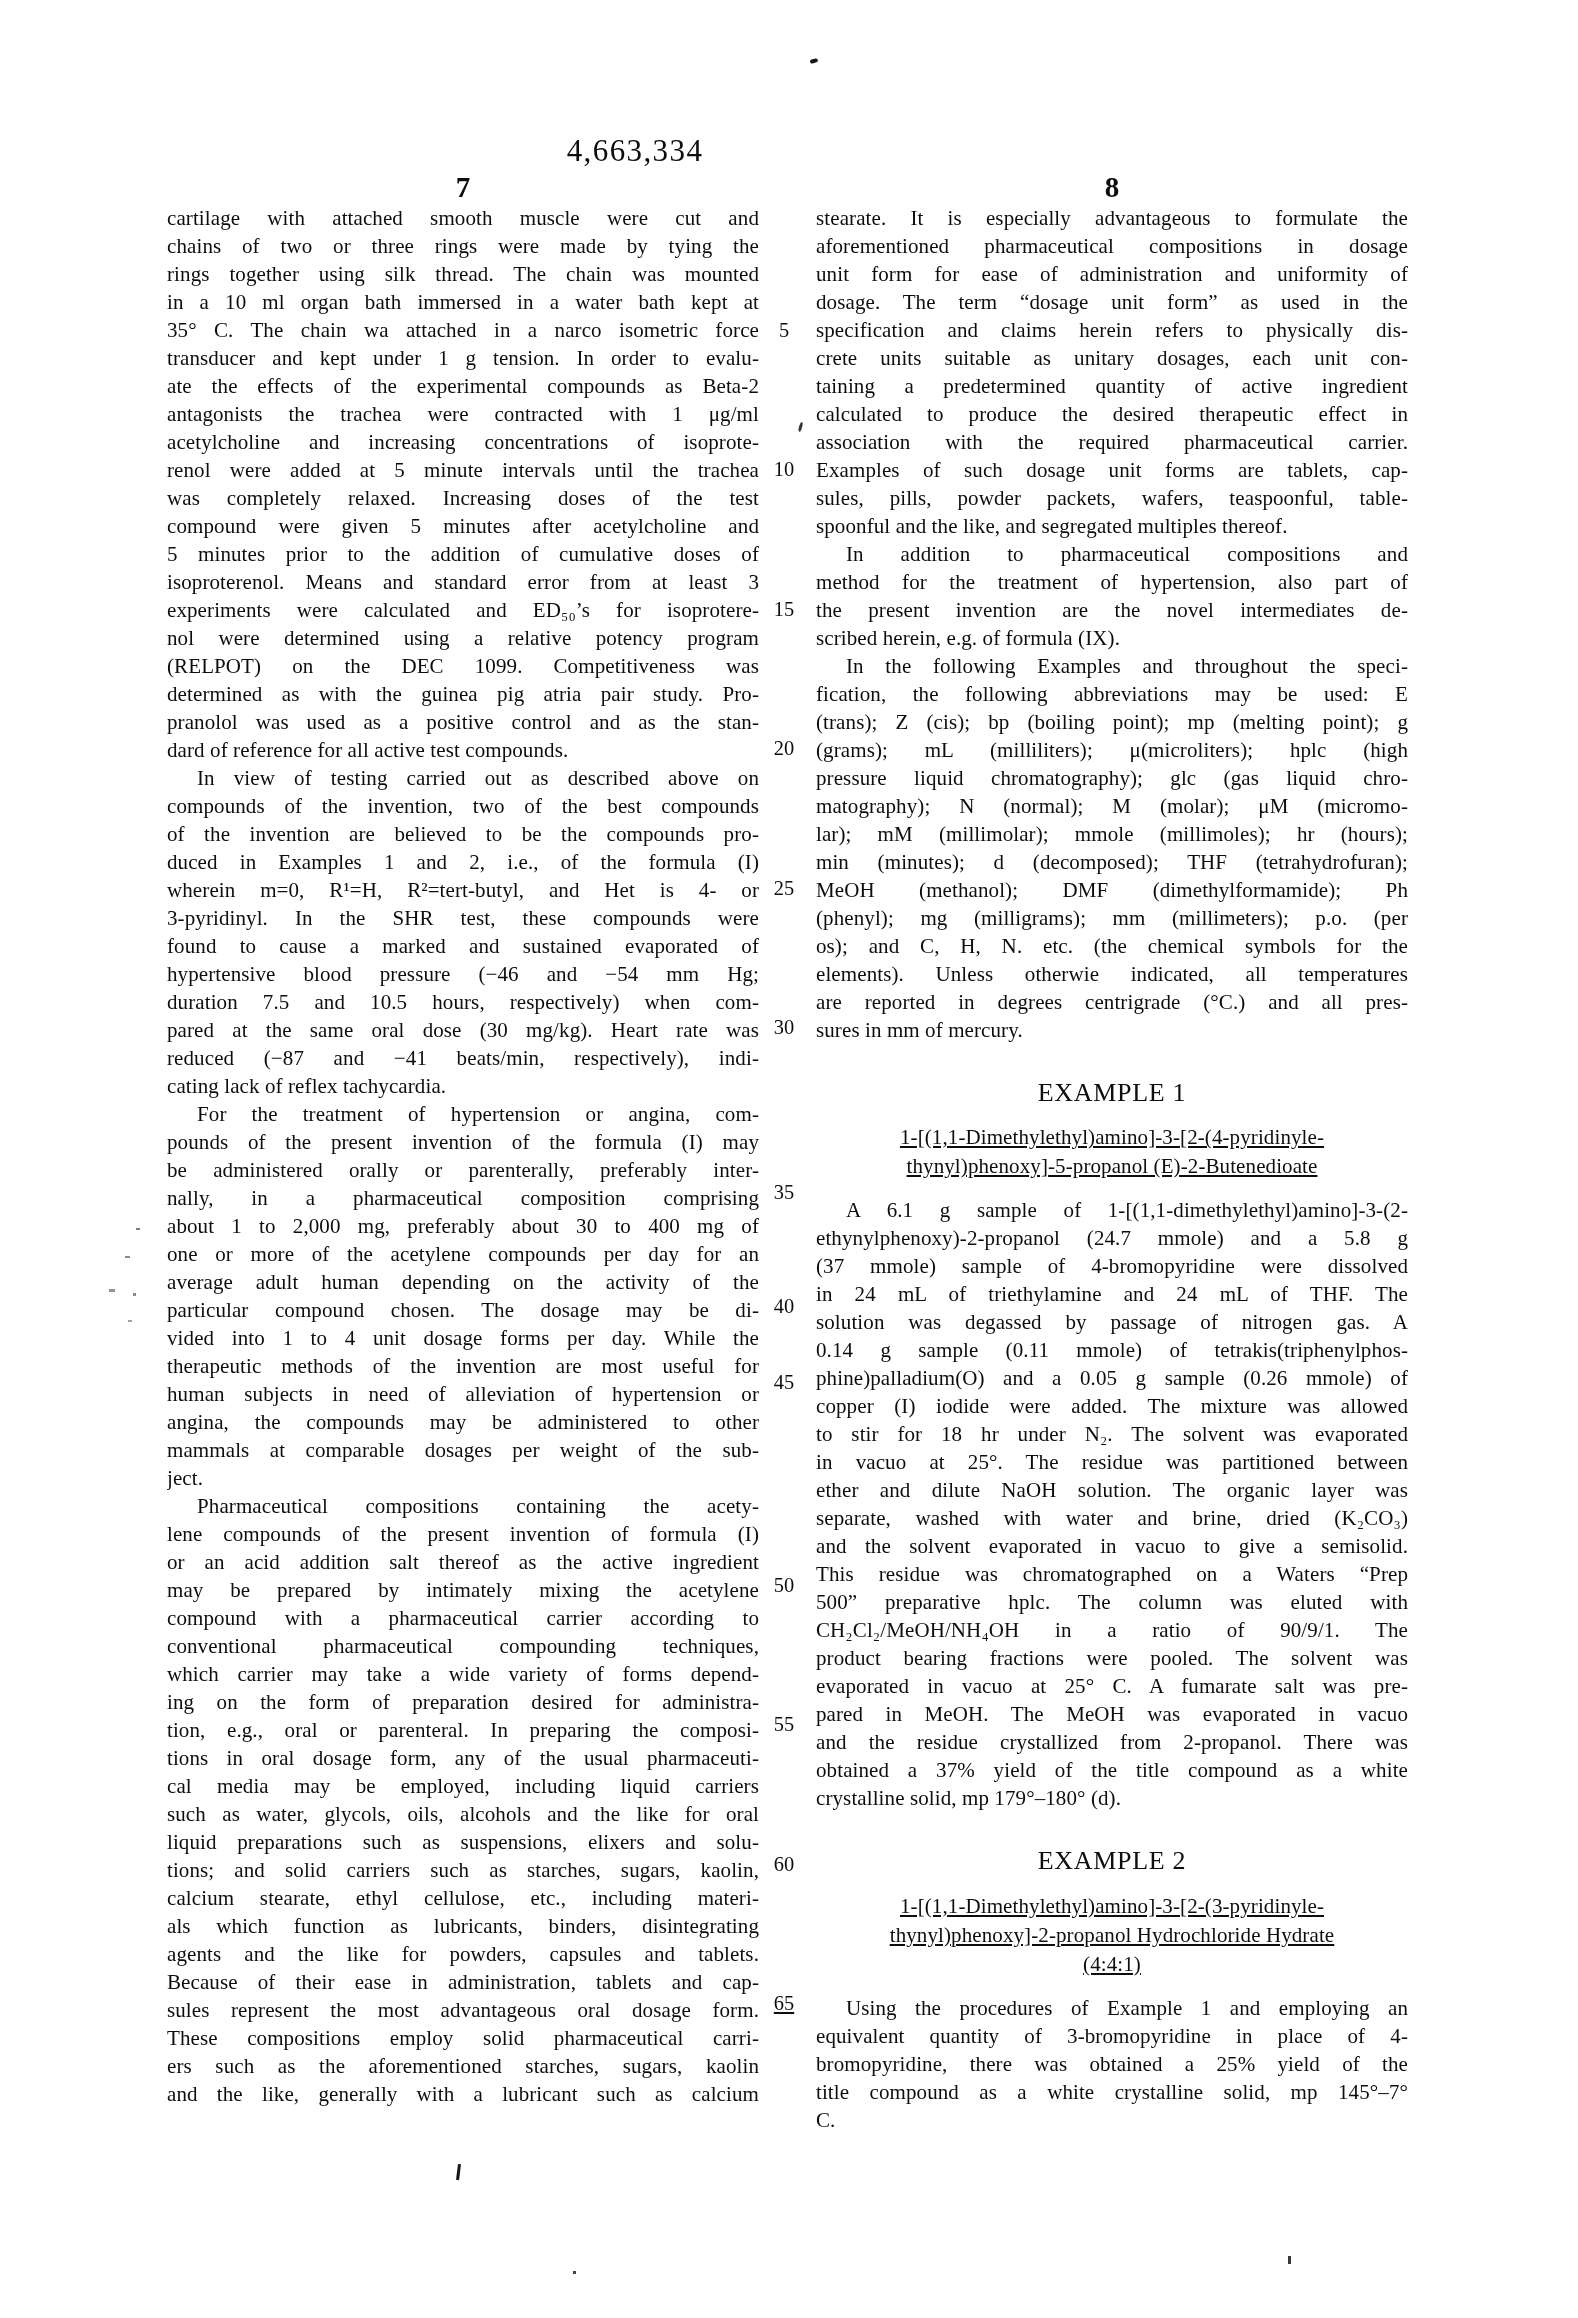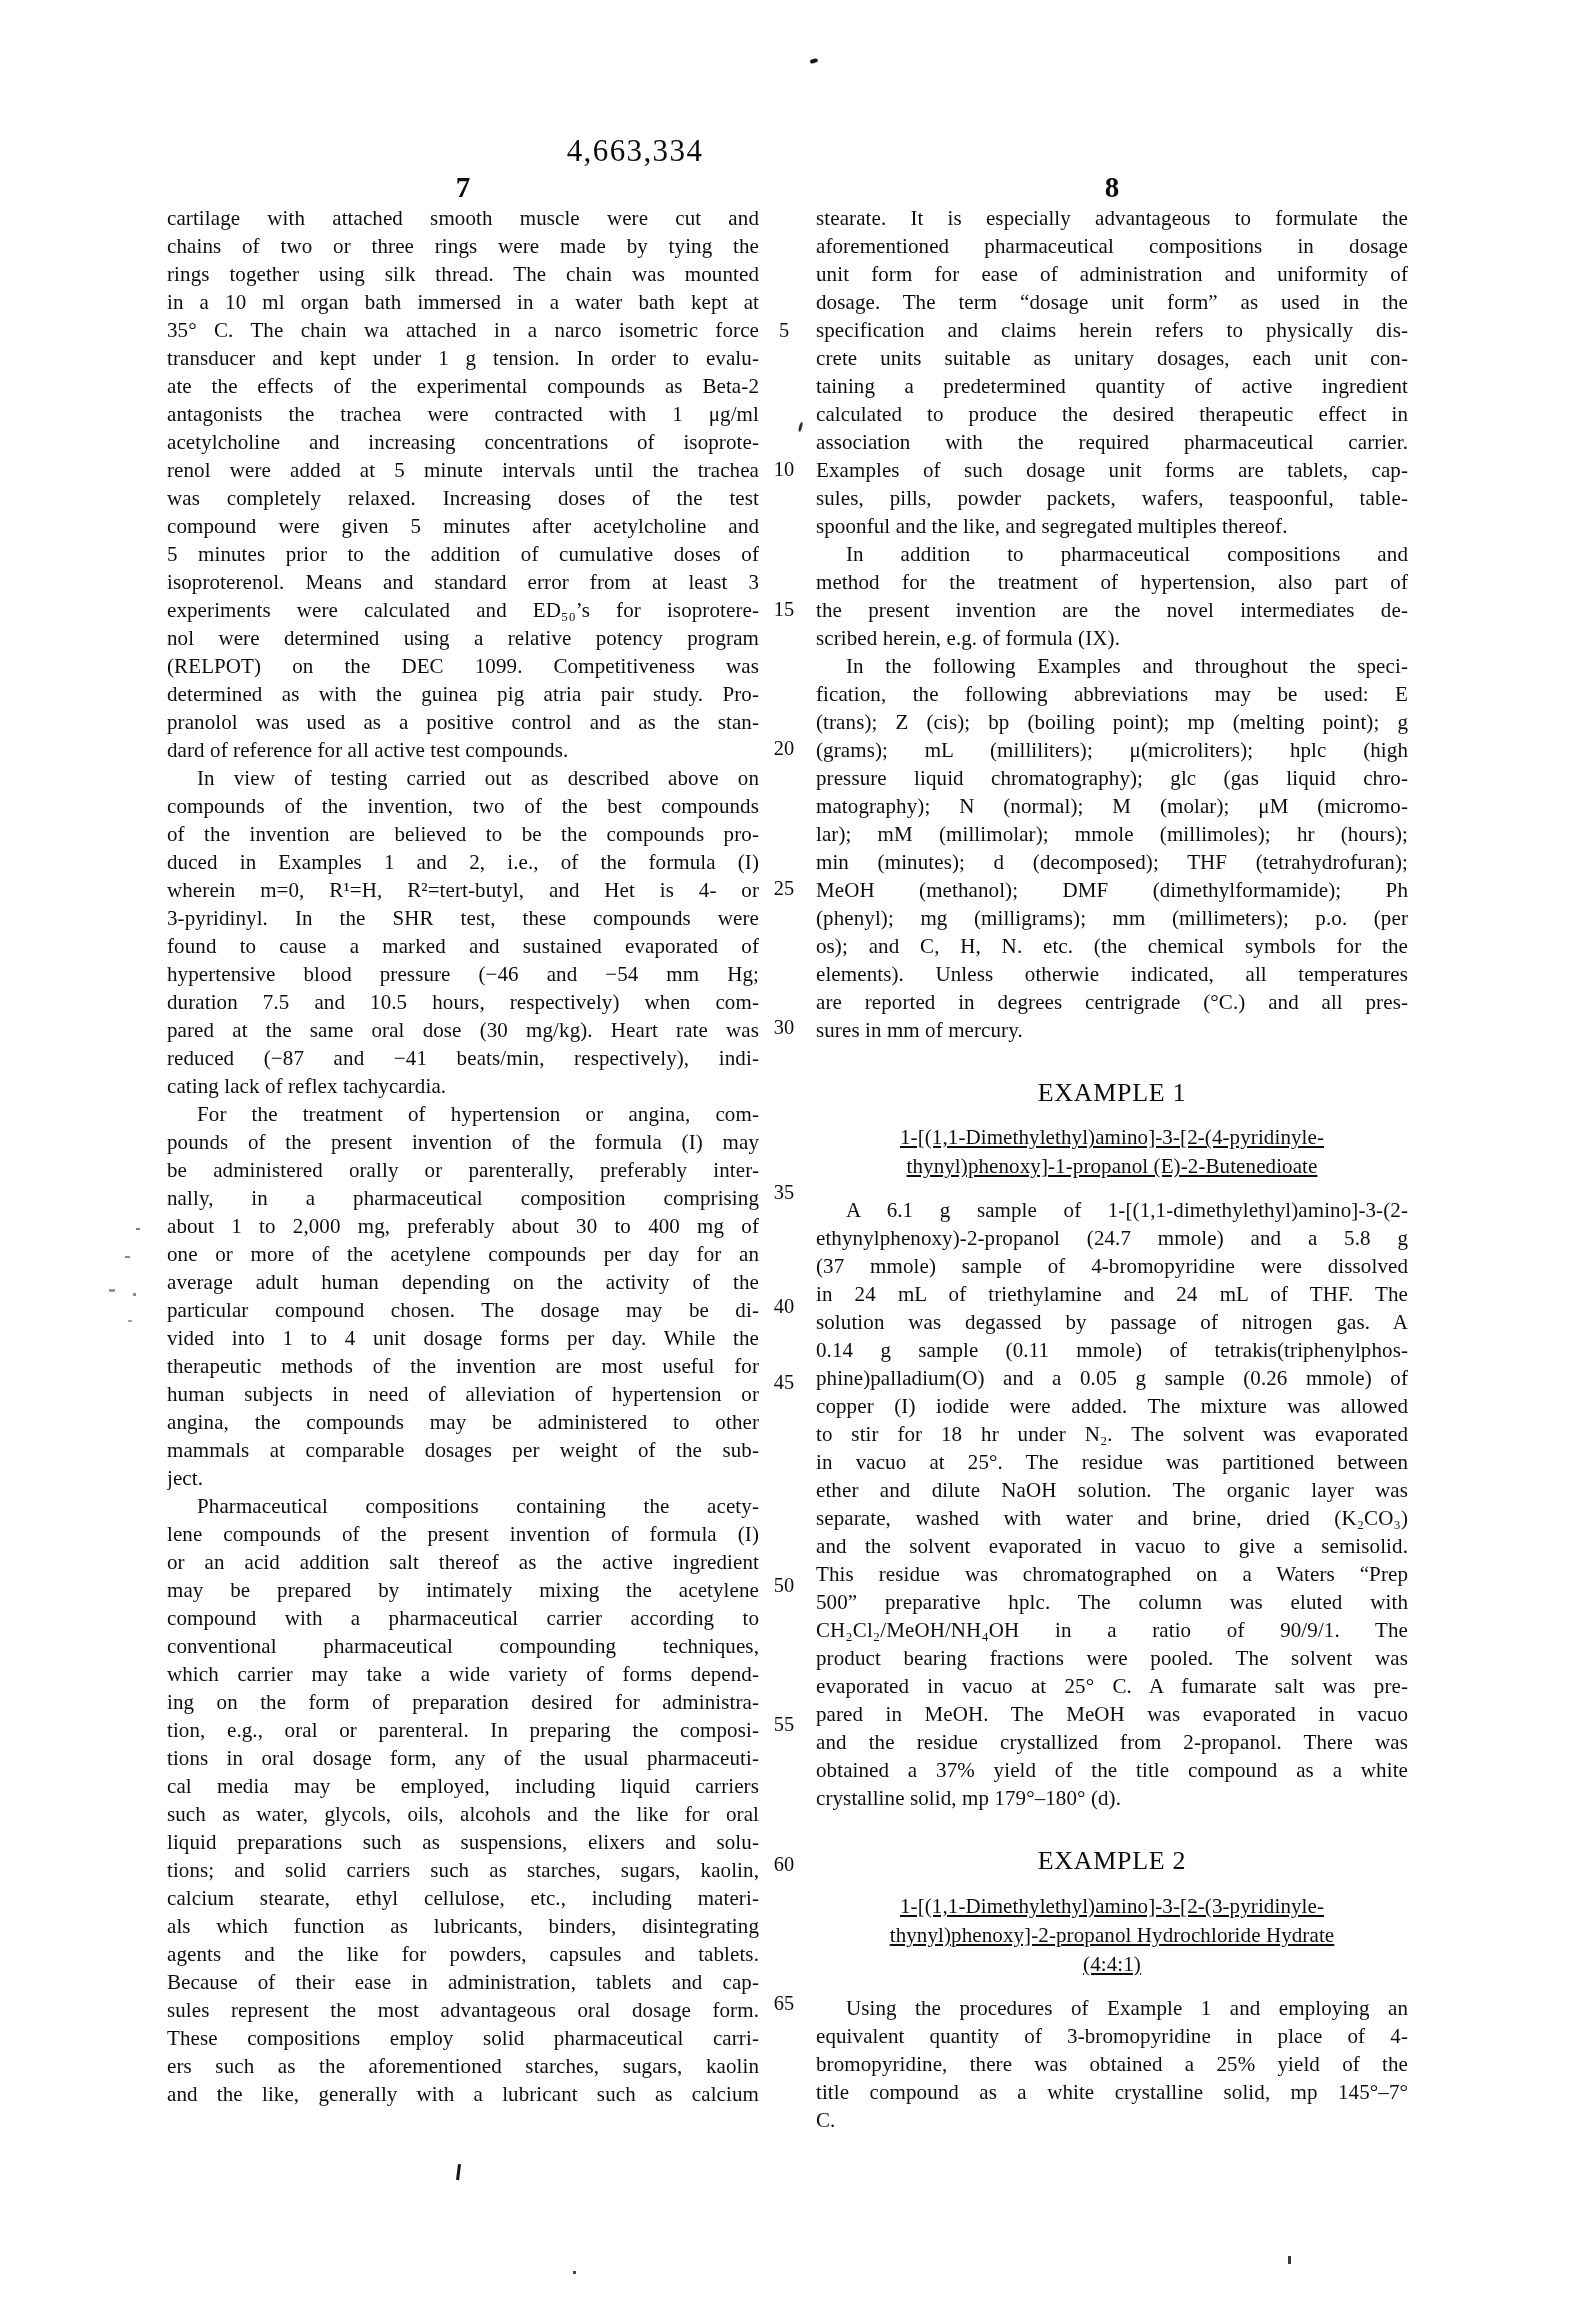--- a/index.html
+++ b/index.html
@@ -163,21 +163,21 @@
       <div class="gutter-num" style="top: 595px;">15</div>
       <div class="gutter-num" style="top: 734px;">20</div>
       <div class="gutter-num" style="top: 874px;">25</div>
       <div class="gutter-num" style="top: 1013px;">30</div>
       <div class="gutter-num" style="top: 1178px;">35</div>
       <div class="gutter-num" style="top: 1292px;">40</div>
       <div class="gutter-num" style="top: 1368px;">45</div>
       <div class="gutter-num" style="top: 1571px;">50</div>
       <div class="gutter-num" style="top: 1710px;">55</div>
       <div class="gutter-num" style="top: 1850px;">60</div>
-      <div class="gutter-num" style="top: 1989px;">65</div>
+      <div class="gutter-num" style="top: 1989px; text-decoration: underline;">65</div>
     </div>
   <div class="column" id="right-col-lines">
       <div class="para">
         <div class="line">stearate. It is especially advantageous to formulate the</div>
         <div class="line">aforementioned pharmaceutical compositions in dosage</div>
         <div class="line">unit form for ease of administration and uniformity of</div>
         <div class="line">dosage. The term “dosage unit form” as used in the</div>
         <div class="line">specification and claims herein refers to physically dis-</div>
         <div class="line">crete units suitable as unitary dosages, each unit con-</div>
         <div class="line">taining a predetermined quantity of active ingredient</div>
@@ -205,21 +205,21 @@
         <div class="line">MeOH (methanol); DMF (dimethylformamide); Ph</div>
         <div class="line">(phenyl); mg (milligrams); mm (millimeters); p.o. (per</div>
         <div class="line">os); and C, H, N. etc. (the chemical symbols for the</div>
         <div class="line">elements). Unless otherwie indicated, all temperatures</div>
         <div class="line">are reported in degrees centrigrade (°C.) and all pres-</div>
         <div class="line endline">sures in mm of mercury.</div>
       </div>
       <div class="heading">EXAMPLE 1</div>
       <div class="comp-title">
         <div class="title-line">1-[(1,1-Dimethylethyl)amino]-3-[2-(4-pyridinyle-</div>
-        <div class="title-line">thynyl)phenoxy]-1-propanol (E)-2-Butenedioate</div>
+        <div class="title-line">thynyl)phenoxy]-5-propanol (E)-2-Butenedioate</div>
       </div>
       <div class="para">
         <div class="line indent">A 6.1 g sample of 1-[(1,1-dimethylethyl)amino]-3-(2-</div>
         <div class="line">ethynylphenoxy)-2-propanol (24.7 mmole) and a 5.8 g</div>
         <div class="line">(37 mmole) sample of 4-bromopyridine were dissolved</div>
         <div class="line">in 24 mL of triethylamine and 24 mL of THF. The</div>
         <div class="line">solution was degassed by passage of nitrogen gas. A</div>
         <div class="line">0.14 g sample (0.11 mmole) of tetrakis(triphenylphos-</div>
         <div class="line">phine)palladium(O) and a 0.05 g sample (0.26 mmole) of</div>
         <div class="line">copper (I) iodide were added. The mixture was allowed</div>

